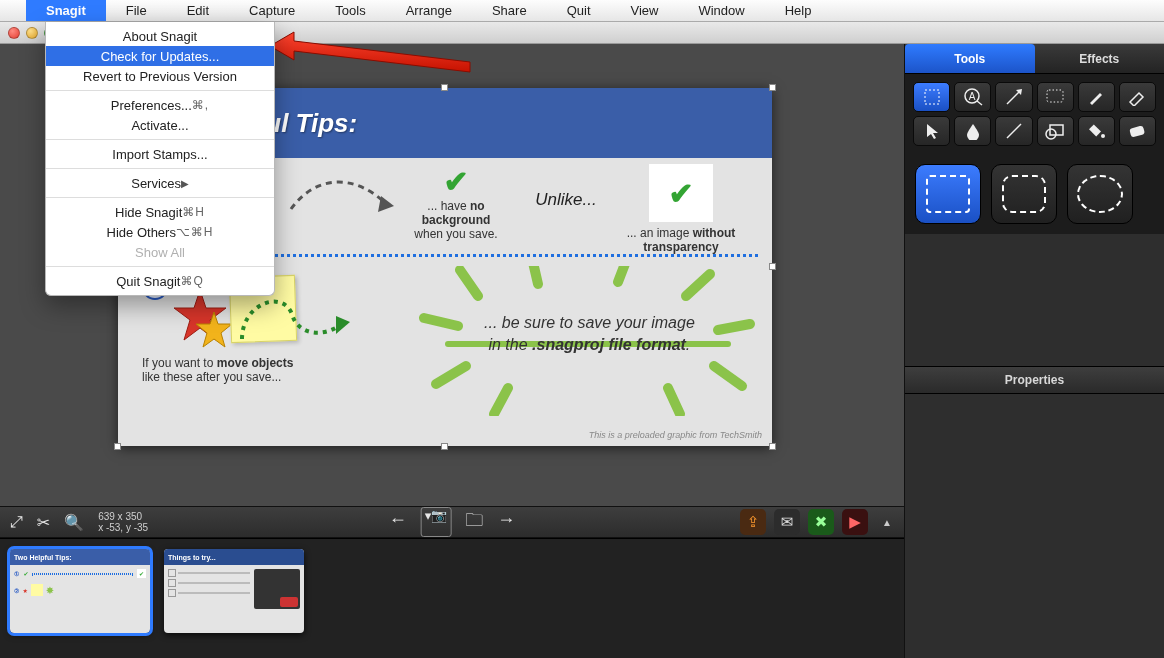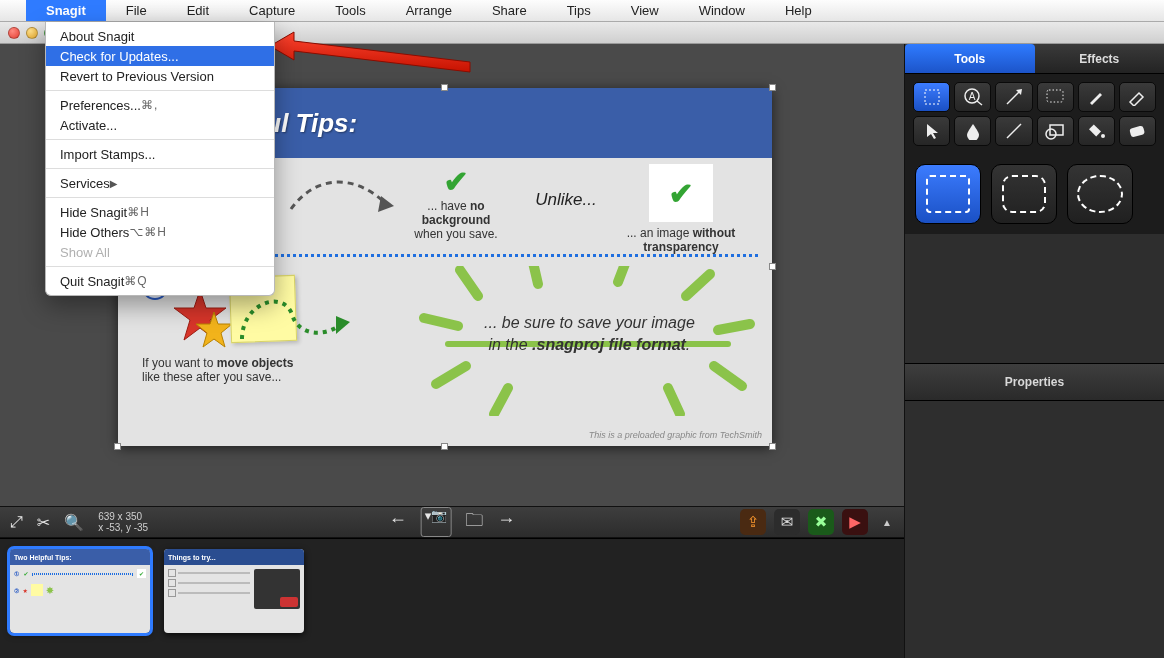--- a/index.html
+++ b/index.html
@@ -6,21 +6,21 @@
 html, body { width: 1164px; height: 658px; overflow: hidden; background: #fff; }
 
 
 .menubar { height: 22px; background: linear-gradient(#fdfdfd,#e6e6e6); border-bottom:1px solid #aaa; display:flex; align-items:center; font-size:13px; color:#222; position:relative; z-index:50; }
 .menubar .apple { width:26px; text-align:center; font-size:14px; }
 .menubar .mi { padding:0 20px; height:100%; display:flex; align-items:center; cursor:default; }
 .menubar .mi.active { background:#2f7bff; color:#fff; font-weight:700; }
 
 
 .dropdown { position:absolute; left:45px; top:22px; width:230px; background:#fff; border:1px solid #b8b8b8; border-top:none; border-radius:0 0 6px 6px; box-shadow:0 10px 24px rgba(0,0,0,.35); padding:4px 0; z-index:60; font-size:13px; }
-.dropdown .row { height:20px; display:flex; align-items:center; justify-content:flex-start; padding:0 14px; color:#222; }
+.dropdown .row { height:20px; display:flex; align-items:center; justify-content:center; padding:0 24px; color:#222; }
 .dropdown .row.disabled { color:#b0b0b0; }
 .dropdown .row.hl { background:#2f6fe6; color:#fff; }
 .dropdown hr { border:none; border-top:1px solid #ddd; margin:4px 0; }
 .dropdown .row .sc { color:#666; font-size:12px; letter-spacing:1px; }
 .dropdown .row.hl .sc { color:#ecf2ff; }
 .dropdown .row .arrow { font-size:10px; color:#555; }
 
 
 .red-arrow { position:absolute; left:270px; top:28px; z-index:55; pointer-events:none; }
 
@@ -73,21 +73,21 @@
 .rp-tabs { height:30px; display:flex; background:linear-gradient(#3a3a3a,#232323); border-bottom:1px solid #000; }
 .rp-tabs .t { flex:1; display:flex; align-items:center; justify-content:center; font-size:12px; color:#ddd; font-weight:700; }
 .rp-tabs .t.active { background:linear-gradient(#2f7bff,#1c54c9); color:#fff; border-radius:4px 4px 0 0; }
 .toolgrid { display:grid; grid-template-columns:repeat(6,1fr); gap:4px; padding:8px; background:#1c1c1c; }
 .toolgrid .tb { height:30px; border-radius:5px; background:linear-gradient(#3a3a3a,#262626); display:flex;align-items:center;justify-content:center; color:#eee; font-size:16px; border:1px solid #0a0a0a; }
 .toolgrid .tb.sel { background:linear-gradient(#3c7cff,#1a50c4); }
 .shape-row { display:flex; gap:10px; padding:10px; background:#1c1c1c; }
 .shape { width:66px;height:60px;border-radius:10px;background:linear-gradient(#343434,#202020);border:1px solid #000;display:flex;align-items:center;justify-content:center; }
 .shape.sel { background:linear-gradient(#3c7cff,#1a50c4); }
 .shape .inner { border:2px dashed #fff; }
-.props-hdr { height:38px; background:linear-gradient(#3e3e3e,#2a2a2a); border-top:1px solid #000; border-bottom:1px solid #000; display:flex; align-items:center; justify-content:center; color:#d8d8d8; font-size:12px; font-weight:700; }
+.props-hdr { height:28px; background:linear-gradient(#3e3e3e,#2a2a2a); border-top:1px solid #000; border-bottom:1px solid #000; display:flex; align-items:center; justify-content:center; color:#d8d8d8; font-size:12px; font-weight:700; }
 
 
 .star { fill:#d8352a; stroke:#9e1c12; stroke-width:1; }
 .star2{ fill:#f2b31b; stroke:#b98200; }
 
 
 .dash { stroke:#555; stroke-width:3; stroke-dasharray:6 5; fill:none; }
 .dashg { stroke:#2a8c2a; stroke-width:4; stroke-dasharray:4 5; fill:none; }
 </style>
 </head>
@@ -95,21 +95,21 @@
 
 <div class="menubar">
   <div class="apple"></div>
   <div class="mi active">Snagit</div>
   <div class="mi">File</div>
   <div class="mi">Edit</div>
   <div class="mi">Capture</div>
   <div class="mi">Tools</div>
   <div class="mi">Arrange</div>
   <div class="mi">Share</div>
-  <div class="mi">Tips</div>
+  <div class="mi">Quit</div>
   <div class="mi">View</div>
   <div class="mi">Window</div>
   <div class="mi">Help</div>
 </div>
 
 <div class="dropdown">
   <div class="row">
       <span>About Snagit</span>
       <span class="sc"></span>
     </div>

